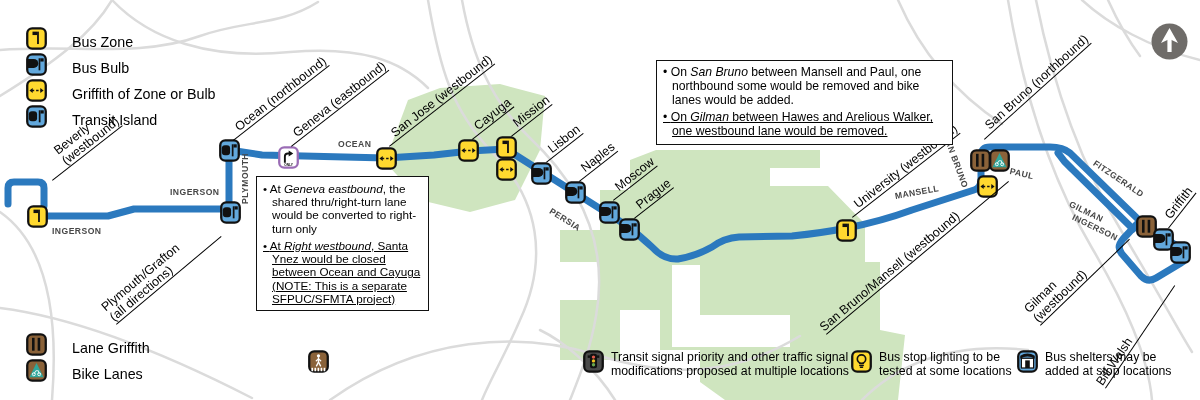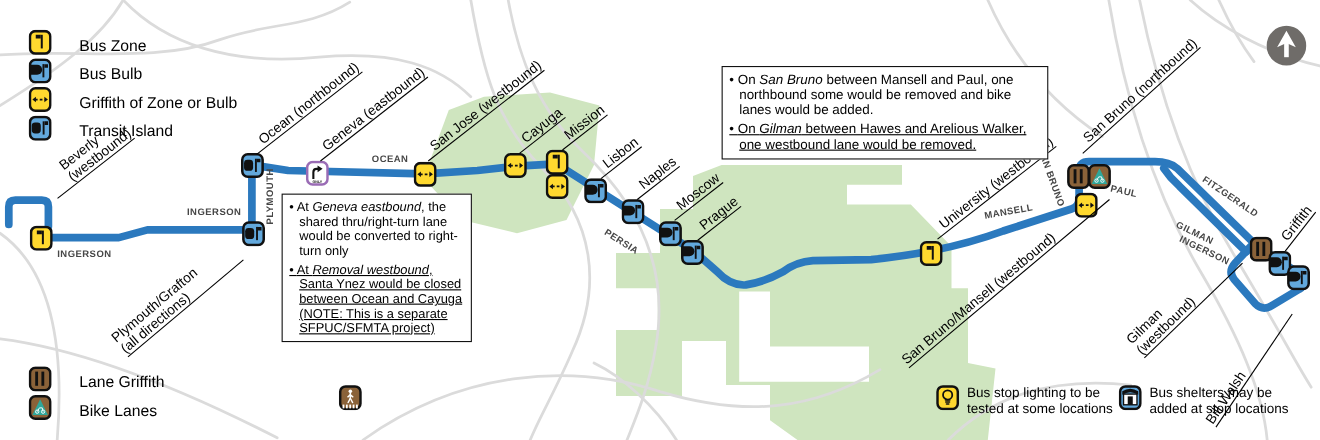--- a/index.html
+++ b/index.html
@@ -285,21 +285,21 @@
   <div class="st" style="left:553px;top:206px;transform:rotate(32deg)">PERSIA</div>
   <div class="st" style="left:894px;top:191px;transform:rotate(-10deg)">MANSELL</div>
   <div class="st" style="left:951px;top:133px;transform:rotate(70deg)">SAN BRUNO</div>
   <div class="st" style="left:1011px;top:166px;transform:rotate(13deg)">PAUL</div>
   <div class="st" style="left:1097px;top:158px;transform:rotate(34deg)">FITZGERALD</div>
   <div class="st" style="left:1072px;top:199px;transform:rotate(26deg)">GILMAN</div>
   <div class="st" style="left:1075px;top:212px;transform:rotate(26deg)">INGERSON</div>
 
   <div class="notebox" id="notebox1">
     <div class="bullet"><span>At </span><em>Geneva eastbound</em><span>, the shared thru/right-turn lane would be converted to right-turn only</span></div>
-    <div class="bullet"><span>At </span><em>Removal westbound</em><span>, Santa Ynez would be closed between Ocean and Cayuga (NOTE: This is a separate SFPUC/SFMTA project)</span></div>
+    <div class="bullet"><span>At </span><em>Right westbound</em><span>, Santa Ynez would be closed between Ocean and Cayuga (NOTE: This is a separate SFPUC/SFMTA project)</span></div>
   </div>
   <div class="notebox" id="notebox2">
     <div class="bullet"><span>On </span><em>San Bruno</em><span> between Mansell and Paul, one northbound some would be removed and bike lanes would be added.</span></div>
     <div class="bullet"><span>On </span><em>Gilman</em><span> between Hawes and Arelious Walker, one westbound lane would be removed.</span></div>
   </div>
 
   <div class="lrow" style="left:26px;top:27px">
     <span style="line-height:0"><svg width="21" height="23" viewBox="0 0 22 24">
           <rect x="1.3" y="1.3" width="19.4" height="21.4" rx="5.2" fill="#FFD92F" stroke="#111" stroke-width="2.4"></rect>
           <rect x="11.6" y="4.8" width="1.9" height="13" fill="#111"></rect>
@@ -369,20 +369,32 @@
           </g>
           <g fill="#fff">
             <rect x="3.6" y="18.6" width="1.7" height="3.6"></rect>
             <rect x="6.8" y="18.6" width="1.7" height="3.6"></rect>
             <rect x="10" y="18.6" width="1.7" height="3.6"></rect>
             <rect x="13.2" y="18.6" width="1.7" height="3.6"></rect>
             <rect x="16.4" y="18.6" width="1.7" height="3.6"></rect>
           </g>
         </svg></span>
   </div>
+  <div class="prow" style="left:583px;top:350px">
+    <span style="line-height:0"><svg width="21" height="23" viewBox="0 0 22 24">
+          <rect x="1.3" y="1.3" width="19.4" height="21.4" rx="5.2" fill="#4A4A4A" stroke="#111" stroke-width="2.4"></rect>
+          <rect x="7.3" y="3.8" width="7.4" height="15.4" rx="2.2" fill="#111"></rect>
+          <rect x="4.9" y="5.6" width="2.4" height="2.6" fill="#111"></rect>
+          <rect x="14.7" y="5.6" width="2.4" height="2.6" fill="#111"></rect>
+          <circle cx="11" cy="7.4" r="1.75" fill="#E05B4B"></circle>
+          <circle cx="11" cy="11.4" r="1.75" fill="#F2C21D"></circle>
+          <circle cx="11" cy="15.4" r="1.75" fill="#69A84F"></circle>
+        </svg></span>
+    <span class="txt" style="width:272px">Transit signal priority and other traffic signal modifications proposed at multiple locations</span>
+  </div>
   <div class="prow" style="left:851px;top:350px">
     <span style="line-height:0"><svg width="21" height="23" viewBox="0 0 22 24">
           <rect x="1.3" y="1.3" width="19.4" height="21.4" rx="5.2" fill="#FFD92F" stroke="#111" stroke-width="2.4"></rect>
           <circle cx="11" cy="9.4" r="4.4" fill="none" stroke="#111" stroke-width="1.7"></circle>
           <g stroke="#111" stroke-width="1.5" stroke-linecap="round">
             <path d="M8.9,14.2 h4.2"></path>
             <path d="M9.2,16.1 h3.6"></path>
             <path d="M9.9,18 h2.2"></path>
           </g>
         </svg></span>

